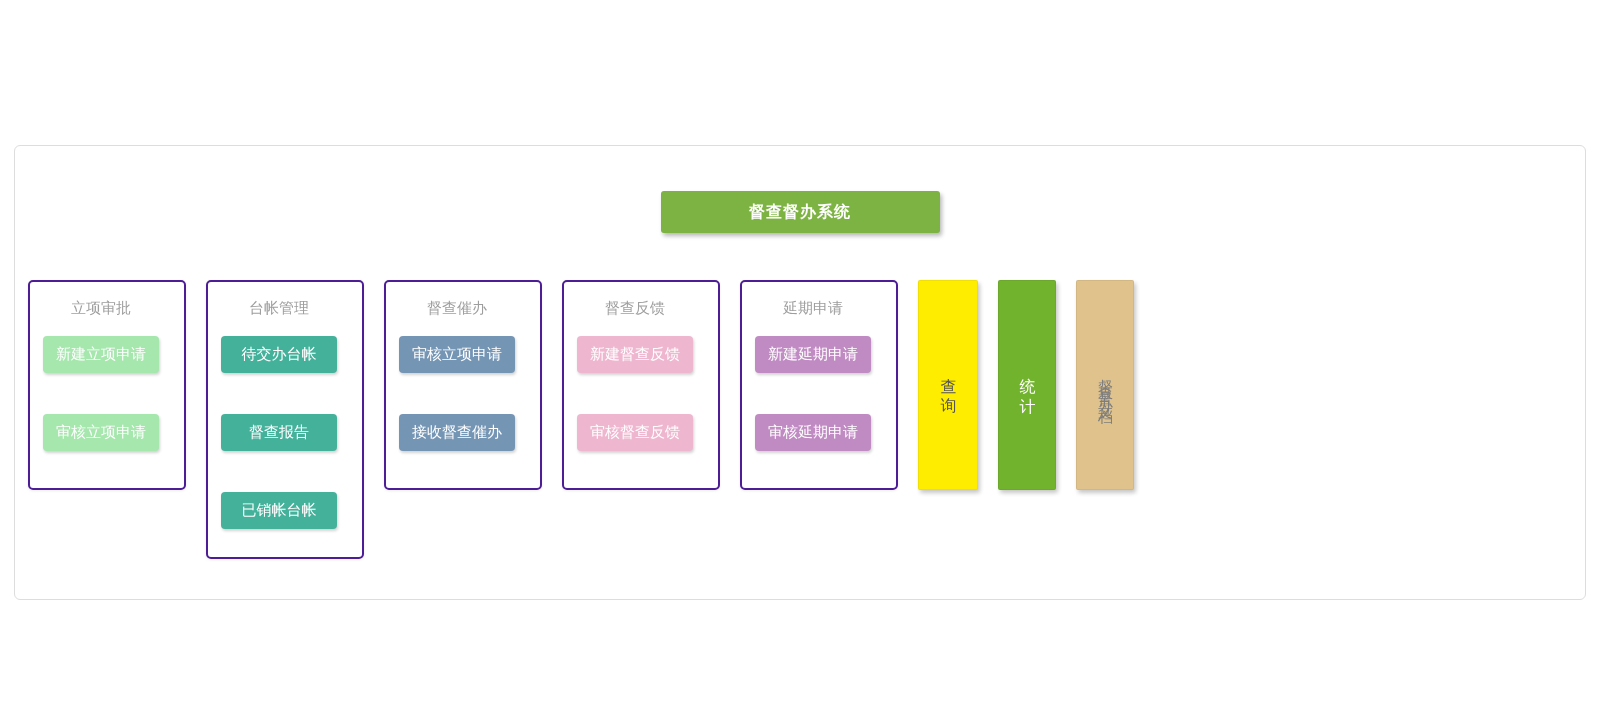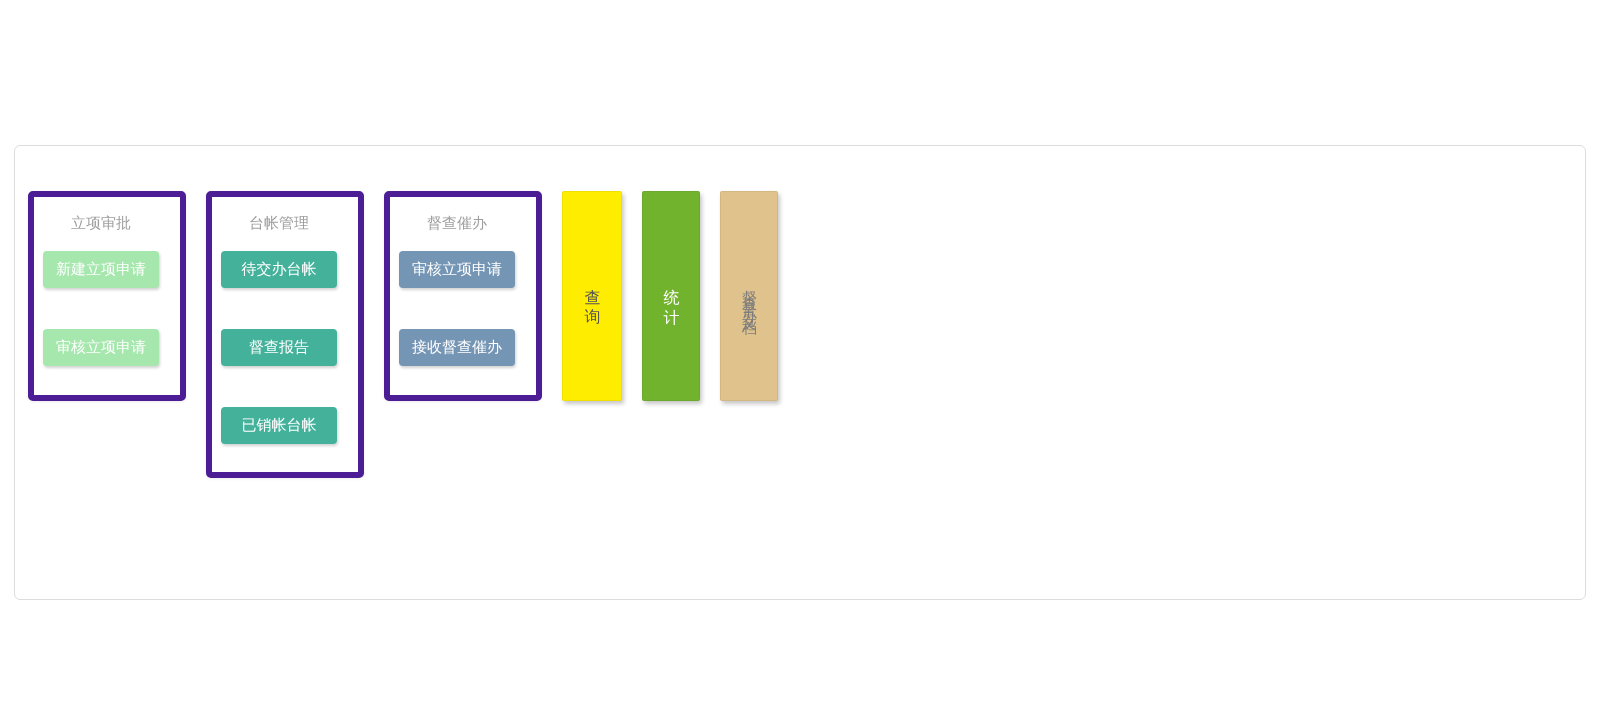--- a/index.html
+++ b/index.html
@@ -41,21 +41,21 @@
   .row {
     display: flex;
     align-items: flex-start;
     gap: 20px;
     margin-left: 13px;
   }
   .group {
     width: 158px;
     min-height: 210px;
     background: #ffffff;
-    border: 6px solid #4c1d95;
+    border: 2px solid #4c1d95;
     border-radius: 5px;
     box-shadow: 0 1px 3px rgba(0,0,0,0.08);
     padding: 16px 12px 28px 0;
   }
   .group-title {
     text-align: center;
     font-size: 15px;
     line-height: 20px;
     color: #9e9e9e;
     margin-bottom: 18px;
@@ -100,20 +100,23 @@
   .vlabel.six {
     font-size: 15px;
     letter-spacing: 6px;
   }
 </style>
 </head>
 <body>
 
 <div class="board">
 
+  <div class="header-btn" style="--c: #7cb342;">
+    <span>督查督办系统</span>
+  </div>
 
   <div class="row">
 
     <div class="group" style="--c: #a5e7ad;">
       <div class="group-title">立项审批</div>
       <div class="btn">新建立项申请</div>
       <div class="btn">审核立项申请</div>
     </div>
 
     <div class="group" style="--c: #44b19b;">
@@ -123,21 +126,31 @@
       <div class="btn">已销帐台帐</div>
     </div>
 
 
     <div class="group" style="--c: #7595b5;">
       <div class="group-title">督查催办</div>
       <div class="btn">审核立项申请</div>
       <div class="btn">接收督查催办</div>
     </div>
 
+    <div class="group" style="--c: #efb7cf;">
+      <div class="group-title">督查反馈</div>
+      <div class="btn">新建督查反馈</div>
+      <div class="btn">审核督查反馈</div>
+    </div>
 
+    <div class="group" style="--c: #c08ac3;">
+      <div class="group-title">延期申请</div>
+      <div class="btn">新建延期申请</div>
+      <div class="btn">审核延期申请</div>
+    </div>
 
 
     <div class="vbar wide" style="--c: #ffed00; --t: #555555;">
       <span class="vlabel">查询</span>
     </div>
 
     <div class="vbar" style="--c: #72b32e; --t: #ffffff;">
       <span class="vlabel">统计</span>
     </div>
 

